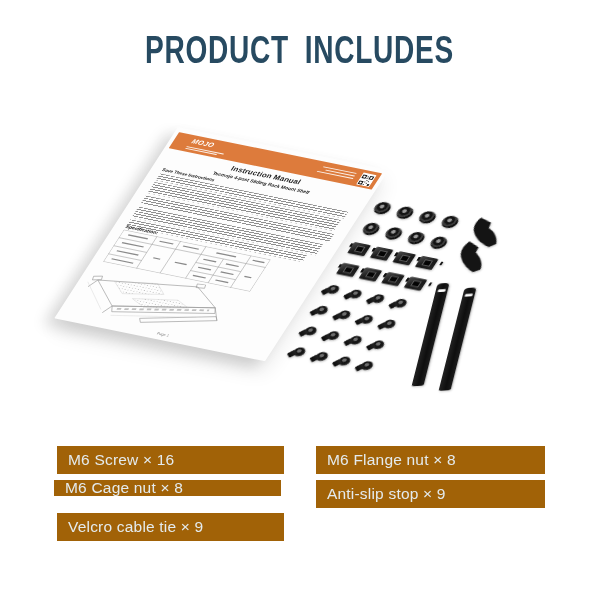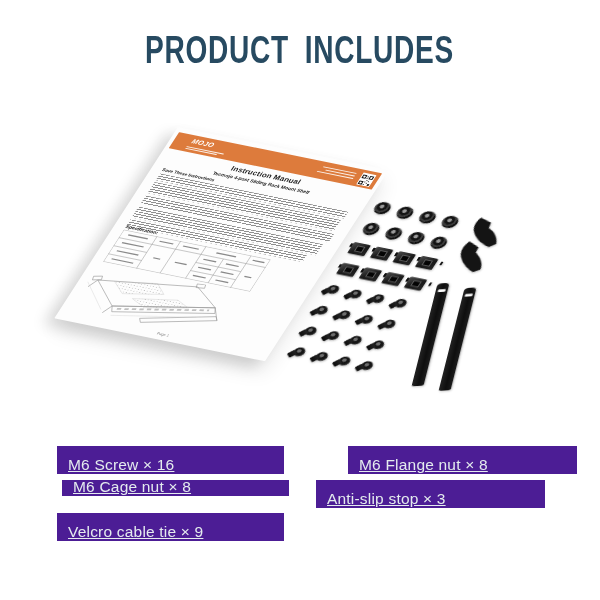--- a/index.html
+++ b/index.html
@@ -97,24 +97,23 @@
     background:linear-gradient(90deg,#222 0%,#0e0e0e 55%,#1c1c1c 100%);
     border-radius:4px 4px 2px 2px;
   }
   .velcro-tie::after{
     content:'';position:absolute;left:2px;top:7px;width:7px;height:2.6px;
     background:#fcfcfc;border-radius:1px;
   }
 
   
   .label-box{
-    position:absolute;background:#4c1d95;color:#E4EBEE;
-    font-size:15.5px;display:flex;align-items:flex-end;padding-left:11px;
+    position:absolute;background:#a16207;color:#E4EBEE;
+    font-size:15.5px;display:flex;align-items:center;padding-left:11px;
     letter-spacing:0.2px;
-    text-decoration:underline;
   }
 </style>
 </head>
 <body>
 
 <div class="main-title" data-name="page-title">
   <span data-name="page-title-text">PRODUCT INCLUDES</span>
 </div>
 
 <div class="scene" data-name="product-photo-scene">
@@ -267,24 +266,24 @@
           <path d="M9,1 L21,4 L22,10 C30,13 36,19 38,25 L33,30 C24,28 15,23 10,16 C7,11 7,6 9,1 Z" fill="#141414"></path>
         </svg></div>
       <div class="hw velcro-tie" data-name="velcro-cable-tie-part" style="left: 325px; top: 106px; transform: rotate(-18deg);"></div>
       <div class="hw velcro-tie" data-name="velcro-cable-tie-part" style="left: 352px; top: 105px; transform: rotate(-18deg);"></div>
     </div>
 </div>
 
 <div class="label-box" data-name="label-m6-screw" style="left:57px;top:446px;width:227px;height:28px;">
   <span data-name="label-text">M6 Screw × 16</span>
 </div>
-<div class="label-box" data-name="label-m6-cage-nut" style="left:62px;top:480px;width:227px;height:16px;">
+<div class="label-box" data-name="label-m6-cage-nut" style="left:54px;top:480px;width:227px;height:16px;">
   <span data-name="label-text">M6 Cage nut × 8</span>
 </div>
 <div class="label-box" data-name="label-velcro-cable-tie" style="left:57px;top:513px;width:227px;height:28px;">
   <span data-name="label-text">Velcro cable tie × 9</span>
 </div>
-<div class="label-box" data-name="label-m6-flange-nut" style="left:316px;top:446px;width:229px;height:28px;margin-left:32px;">
+<div class="label-box" data-name="label-m6-flange-nut" style="left:316px;top:446px;width:229px;height:28px;">
   <span data-name="label-text">M6 Flange nut × 8</span>
 </div>
 <div class="label-box" data-name="label-anti-slip-stop" style="left:316px;top:480px;width:229px;height:28px;">
-  <span data-name="label-text">Anti-slip stop × 3</span>
+  <span data-name="label-text">Anti-slip stop × 9</span>
 </div>
 
 </body></html>

